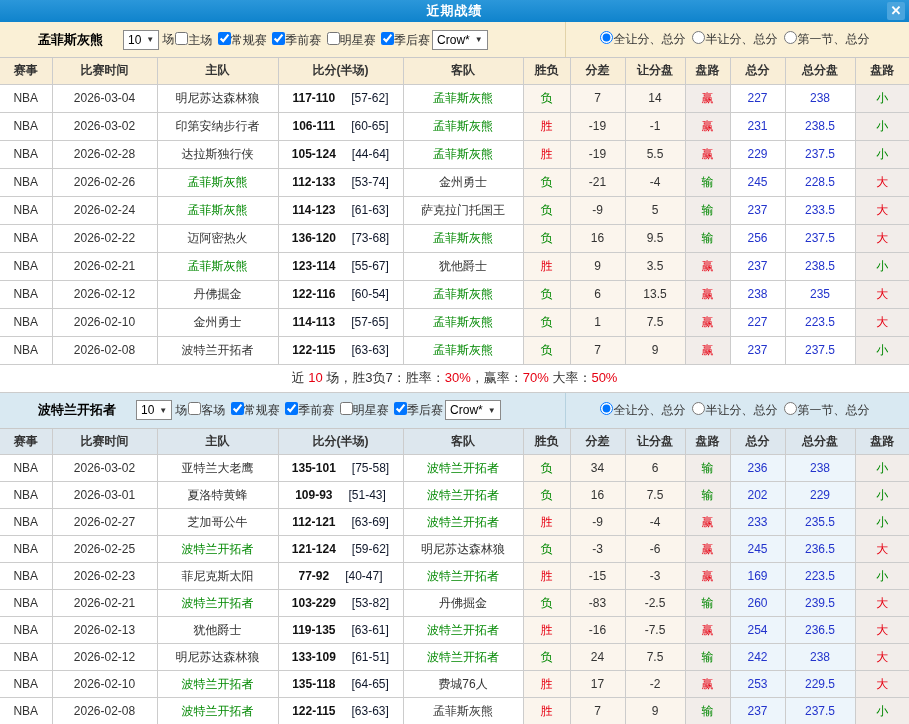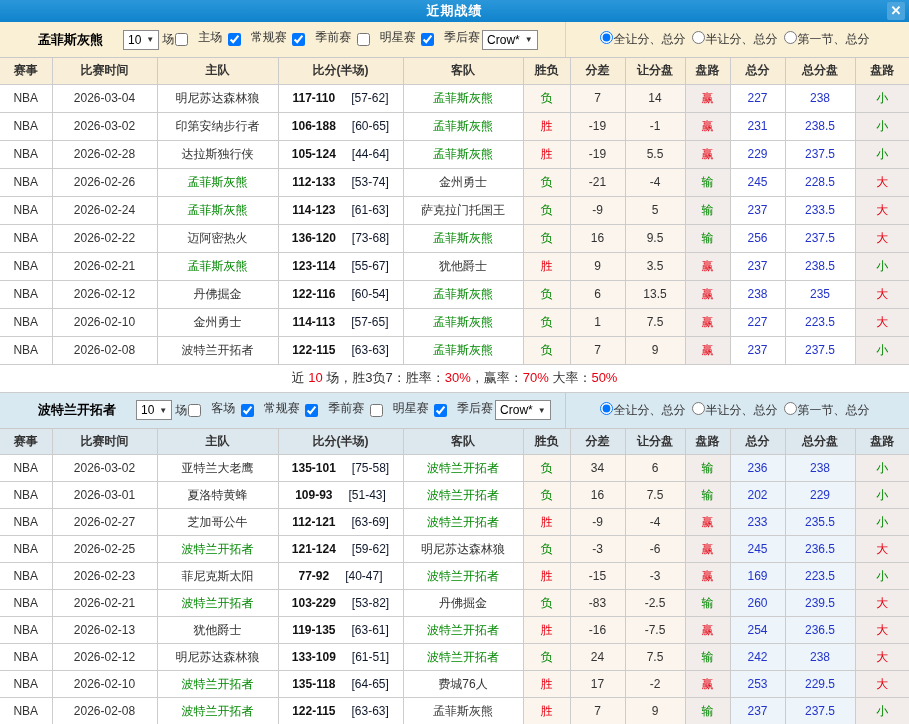--- a/index.html
+++ b/index.html
@@ -21,21 +21,21 @@
   .sec2 .controls { background:#d9e9f2; }
   .controls-left { width:565px; display:flex; align-items:center; padding-left:38px; }
   .controls-right { flex:1; display:flex; align-items:center; justify-content:center; }
   .sec1 .controls-right { border-left:1px solid #e2d3a9; }
   .sec2 .controls-right { border-left:1px solid #b6d2e0; }
   .team-name { font-size:13px; font-weight:bold; color:#000; margin-right:20px; }
   .select { background:#fff; border:1px solid #8a8a8a; font-size:12px; color:#000;
     padding:1px 4px; height:20px; display:inline-flex; align-items:center; gap:5px; cursor:pointer; }
   .select .arrow { font-size:8px; color:#333; }
   .unit { font-size:12px; color:#333; margin:0 1px 0 3px; }
-  .cb { display:inline-flex; align-items:flex-end; font-size:12px; color:#333;gap:10px; }
+  .cb { display:inline-flex; align-items:flex-start; font-size:12px; color:#333; }
   .cb input { width:13px; height:13px; margin:0; }
   .cb span { margin:0 1px 0 0; }
   .radio { display:inline-flex; font-size:12px; color:#333; margin-right:6px; }
   .radio input { width:13px; height:13px; margin:0 1px 0 0; }
   .type-select { margin-left:1px; }
 
   
   table { width:909px; border-collapse:collapse; table-layout:fixed; }
   th, td { text-align:center; font-size:12px; color:#333;
     border-right:1px solid #ccc; border-bottom:1px solid #ccc; overflow:hidden; white-space:nowrap; }
@@ -175,21 +175,21 @@
             <td><span class="c-red">赢</span></td>
             <td class="blue">227</td>
             <td class="blue">238</td>
             <td><span class="c-green">小</span></td>
           </tr>
 
           <tr>
             <td>NBA</td>
             <td>2026-03-02</td>
             <td><span class="c-dark">印第安纳步行者</span></td>
-            <td><span class="score">106-188</span><span class="half">[60-65]</span></td>
+            <td><span class="score">106-111</span><span class="half">[60-65]</span></td>
             <td><span class="c-green">孟菲斯灰熊</span></td>
             <td><span class="c-red">胜</span></td>
             <td>-19</td>
             <td>-1</td>
             <td><span class="c-red">赢</span></td>
             <td class="blue">231</td>
             <td class="blue">238.5</td>
             <td><span class="c-green">小</span></td>
           </tr>
 

